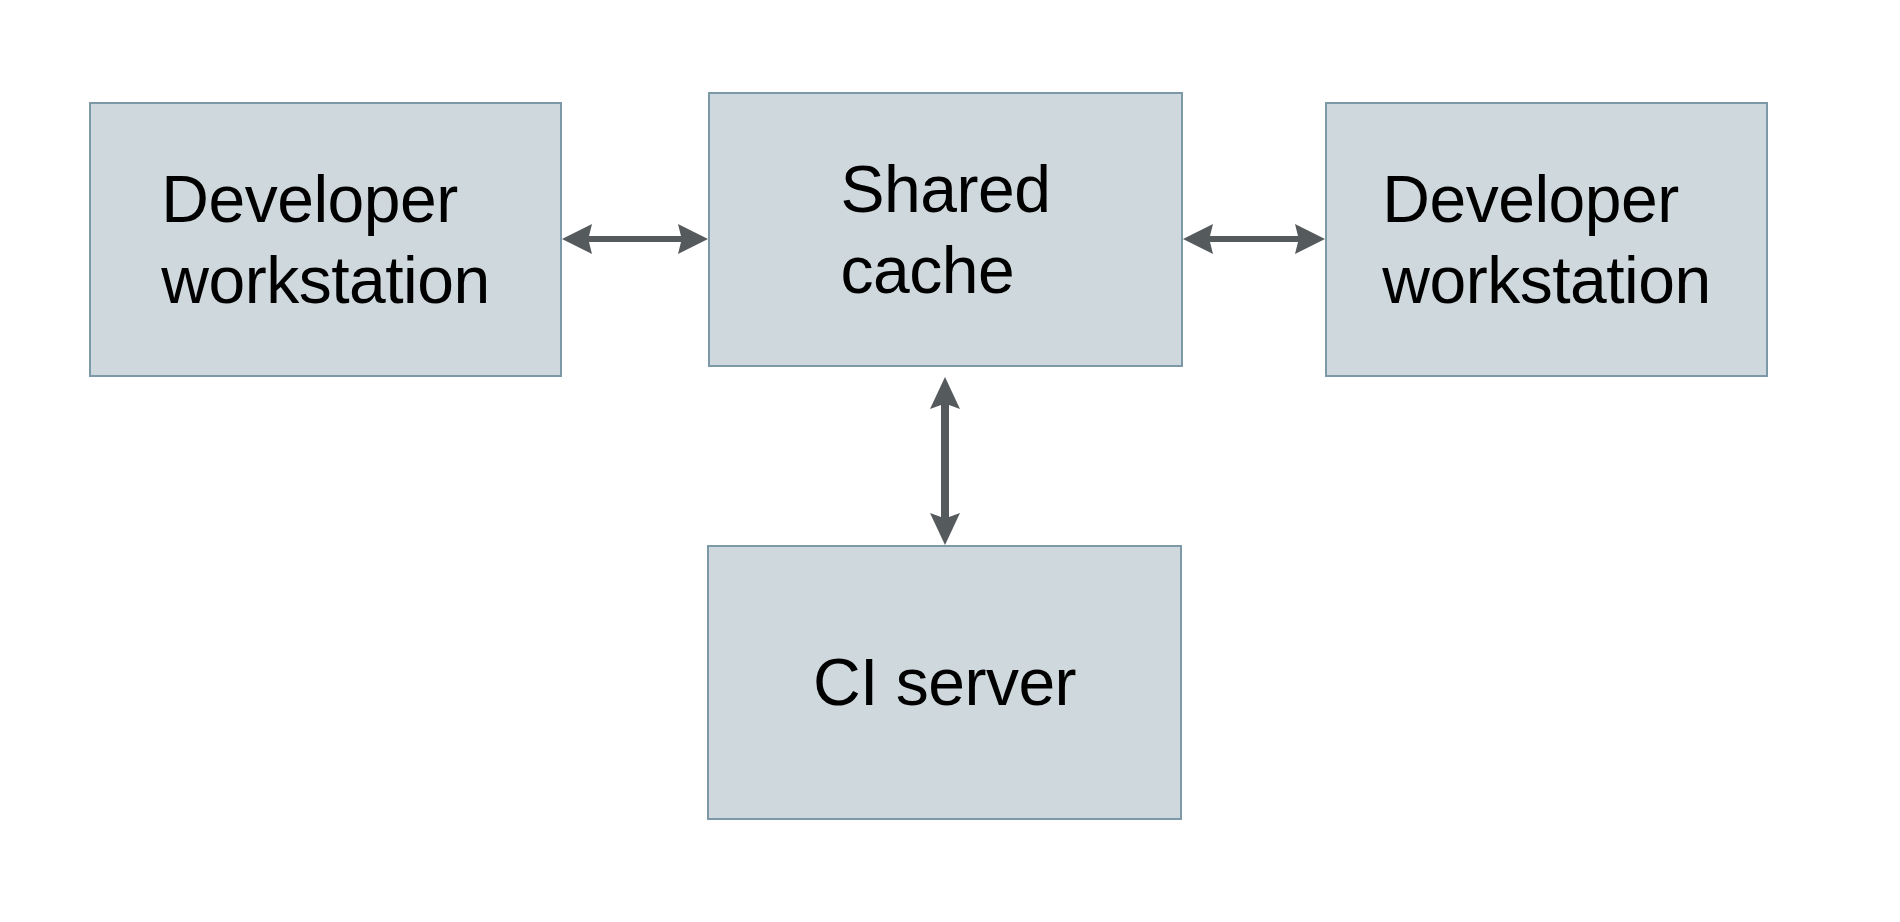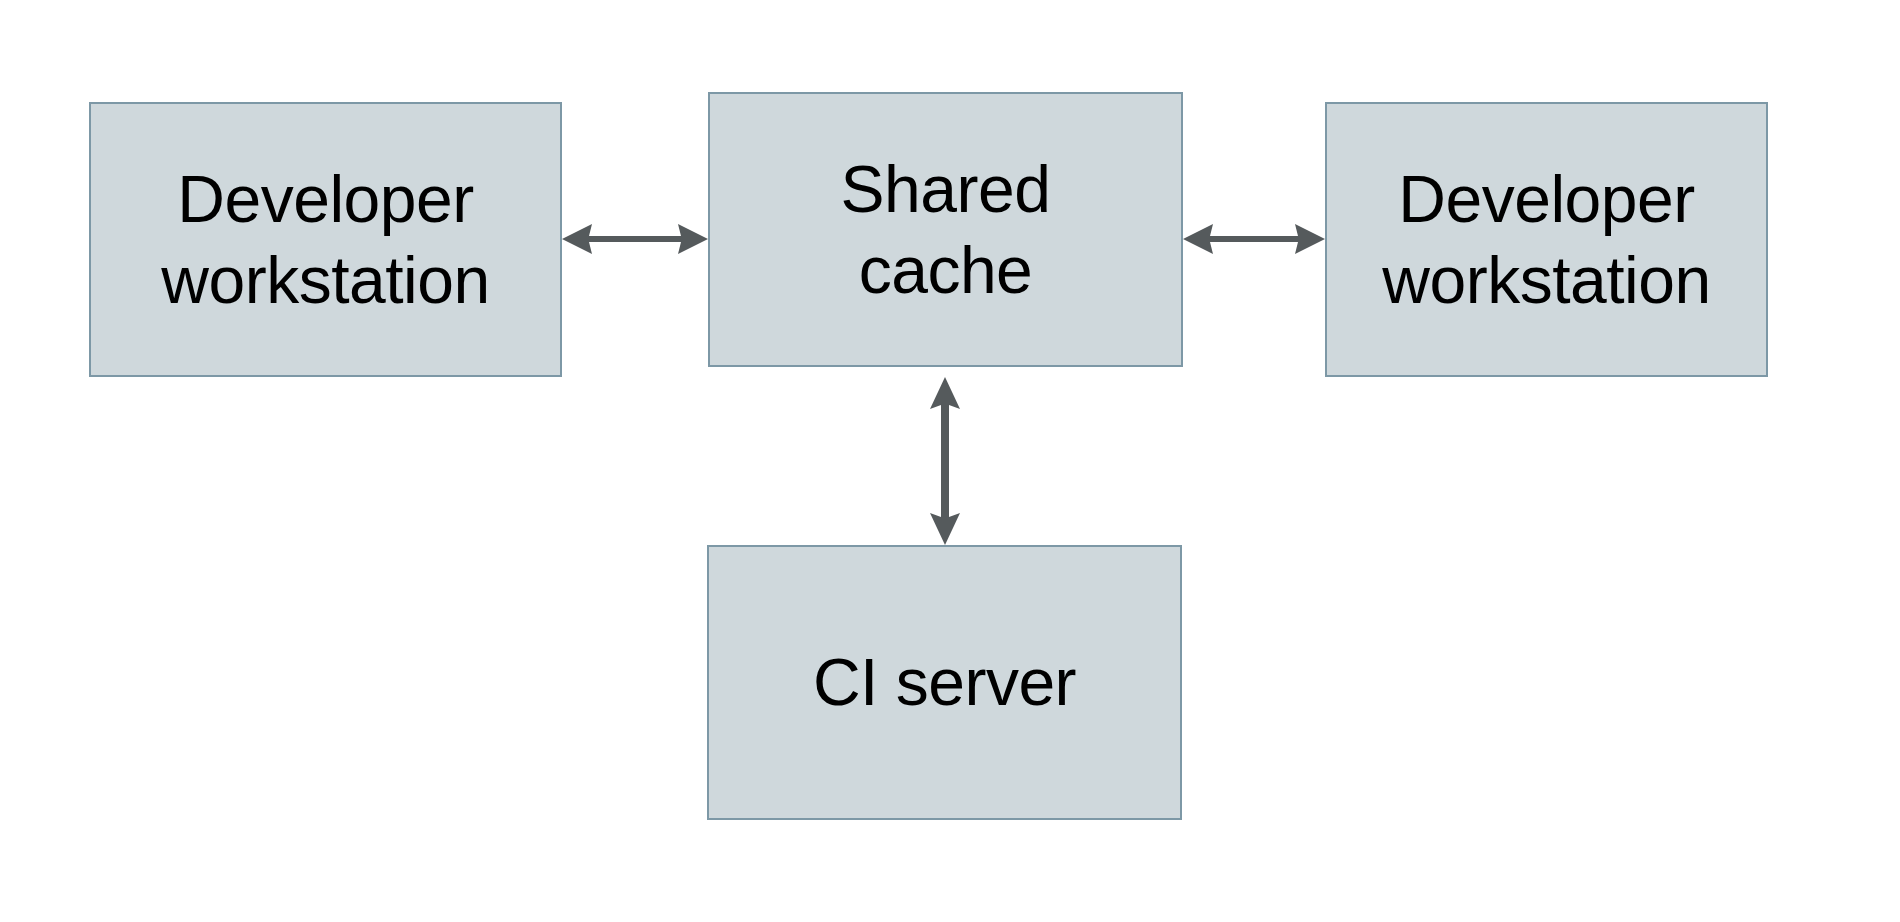--- a/index.html
+++ b/index.html
@@ -16,21 +16,21 @@
     font-family: "Liberation Sans", sans-serif;
   }
   .node {
     position: absolute;
     box-sizing: border-box;
     background: #cfd8dc;
     border: 2px solid #7d98a6;
     display: flex;
     align-items: center;
     justify-content: center;
-    text-align: center;
+    text-align: left;
   }
   .node-label {
     font-size: 66px;
     line-height: 1.22;
     color: #000000;
     letter-spacing: -0.5px;
     white-space: pre-line;
     font-weight: 400;
   }
   

